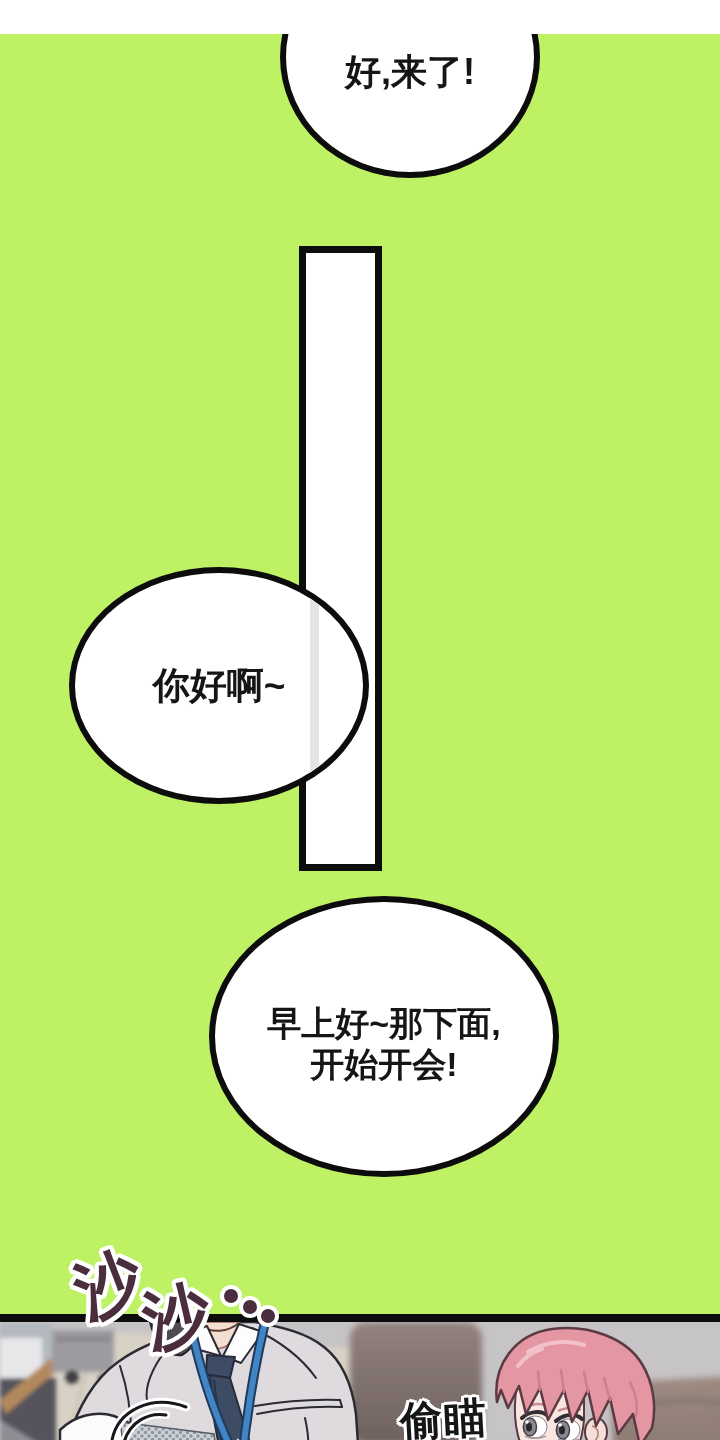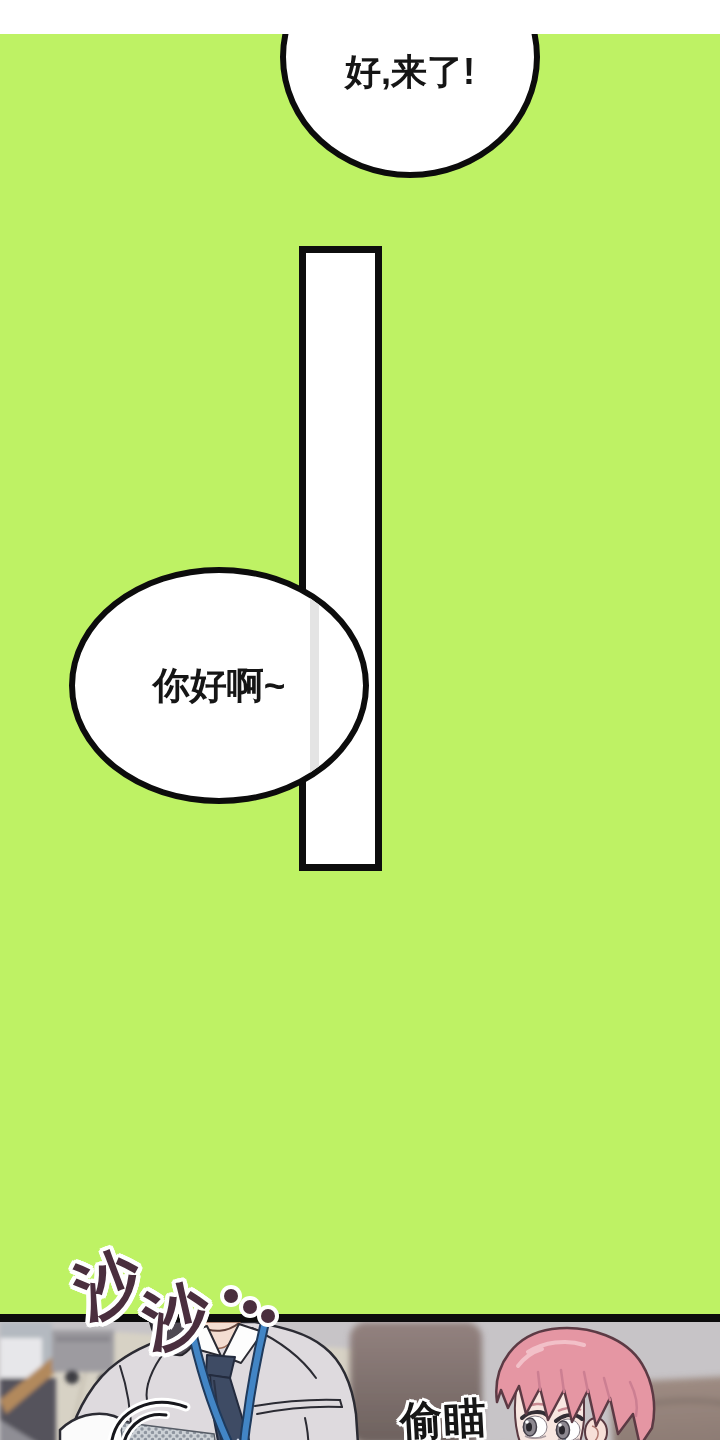--- a/index.html
+++ b/index.html
@@ -121,20 +121,24 @@
     <div class="bubble-text">好,来了!</div>
   </div>
 
   <div class="door"></div>
 
   <div class="bubble" id="bubble-middle">
     <div class="door-ghost"></div>
     <div class="bubble-text">你好啊~</div>
   </div>
 
+  <div class="bubble" id="bubble-bottom">
+    <div class="bubble-text">早上好~那下面,</div>
+    <div class="bubble-text">开始开会!</div>
+  </div>
 
   <span class="sfx-char" id="sfx-char-1">沙</span>
   <span class="sfx-char" id="sfx-char-2">沙</span>
   <span class="sfx-dot" id="sfx-dot-1"></span>
   <span class="sfx-dot" id="sfx-dot-2"></span>
   <span class="sfx-dot" id="sfx-dot-3"></span>
 
   <div class="panel">
     <svg width="720" height="152" viewBox="0 0 720 152">
       <defs>

